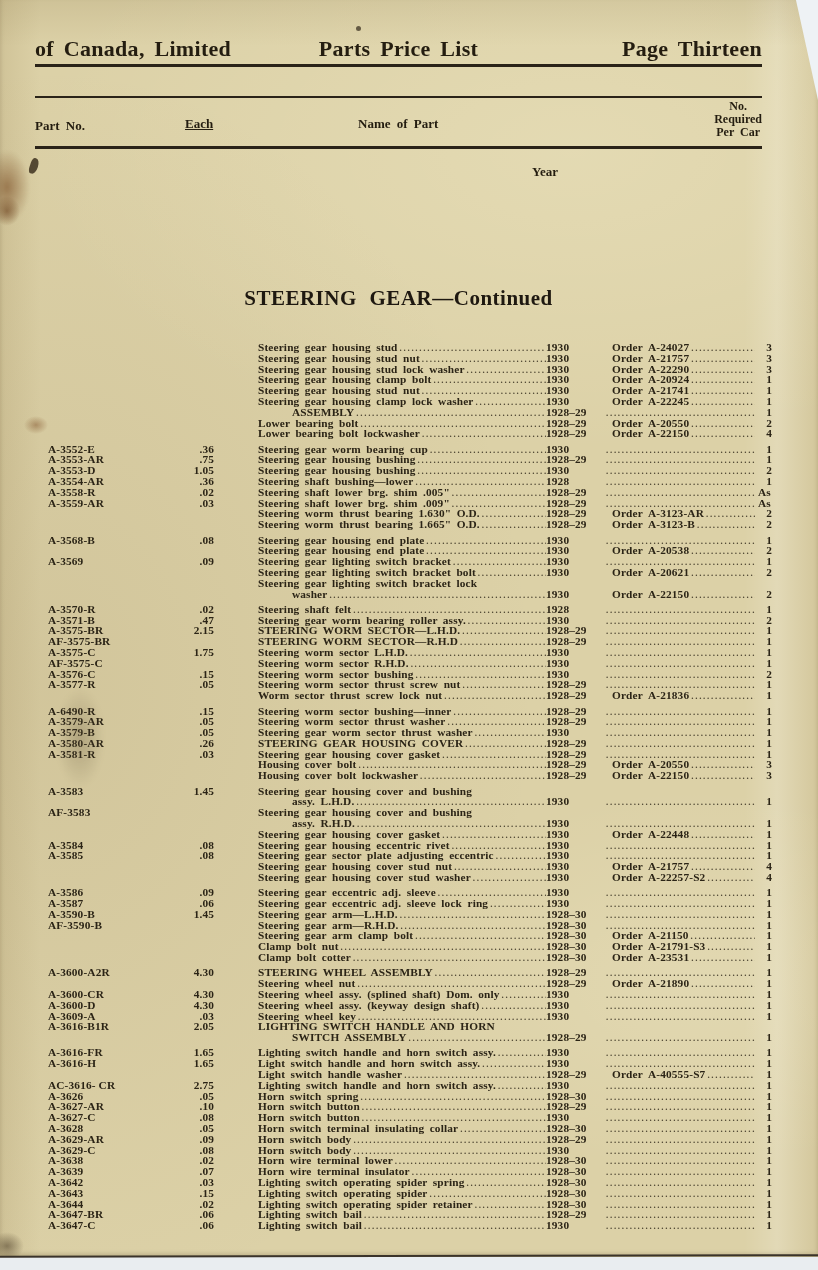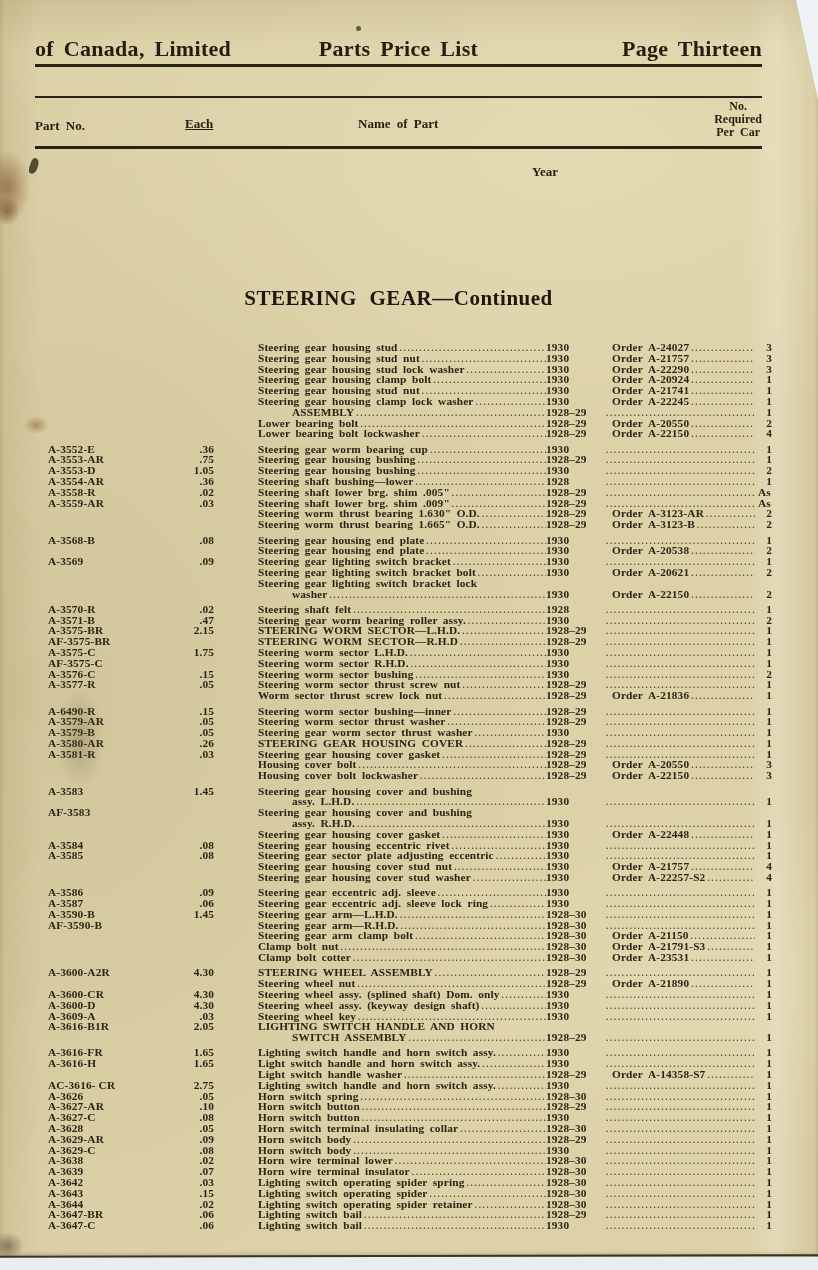--- a/index.html
+++ b/index.html
@@ -940,21 +940,21 @@
       </div>
       <div class="row">
         <span class="pn"></span>
         <span class="price"></span>
         <span class="ncell">
           <span class="nm">Light switch handle washer</span>
           <span class="dots">............................................................................................................................................................................................................................</span>
         </span>
         <span class="year">1928–29</span>
         <span class="ocell">
-          <span class="otx">Order A-14358-S7</span>
+          <span class="otx">Order A-40555-S7</span>
           <span class="dots">............................................................................................................................................................................................................................</span>
           <span class="qty">1</span>
         </span>
       </div>
       <div class="row">
         <span class="pn">AC-3616- CR</span>
         <span class="price">2.75</span>
         <span class="ncell">
           <span class="nm">Lighting switch handle and horn switch assy.</span>
           <span class="dots">............................................................................................................................................................................................................................</span>

